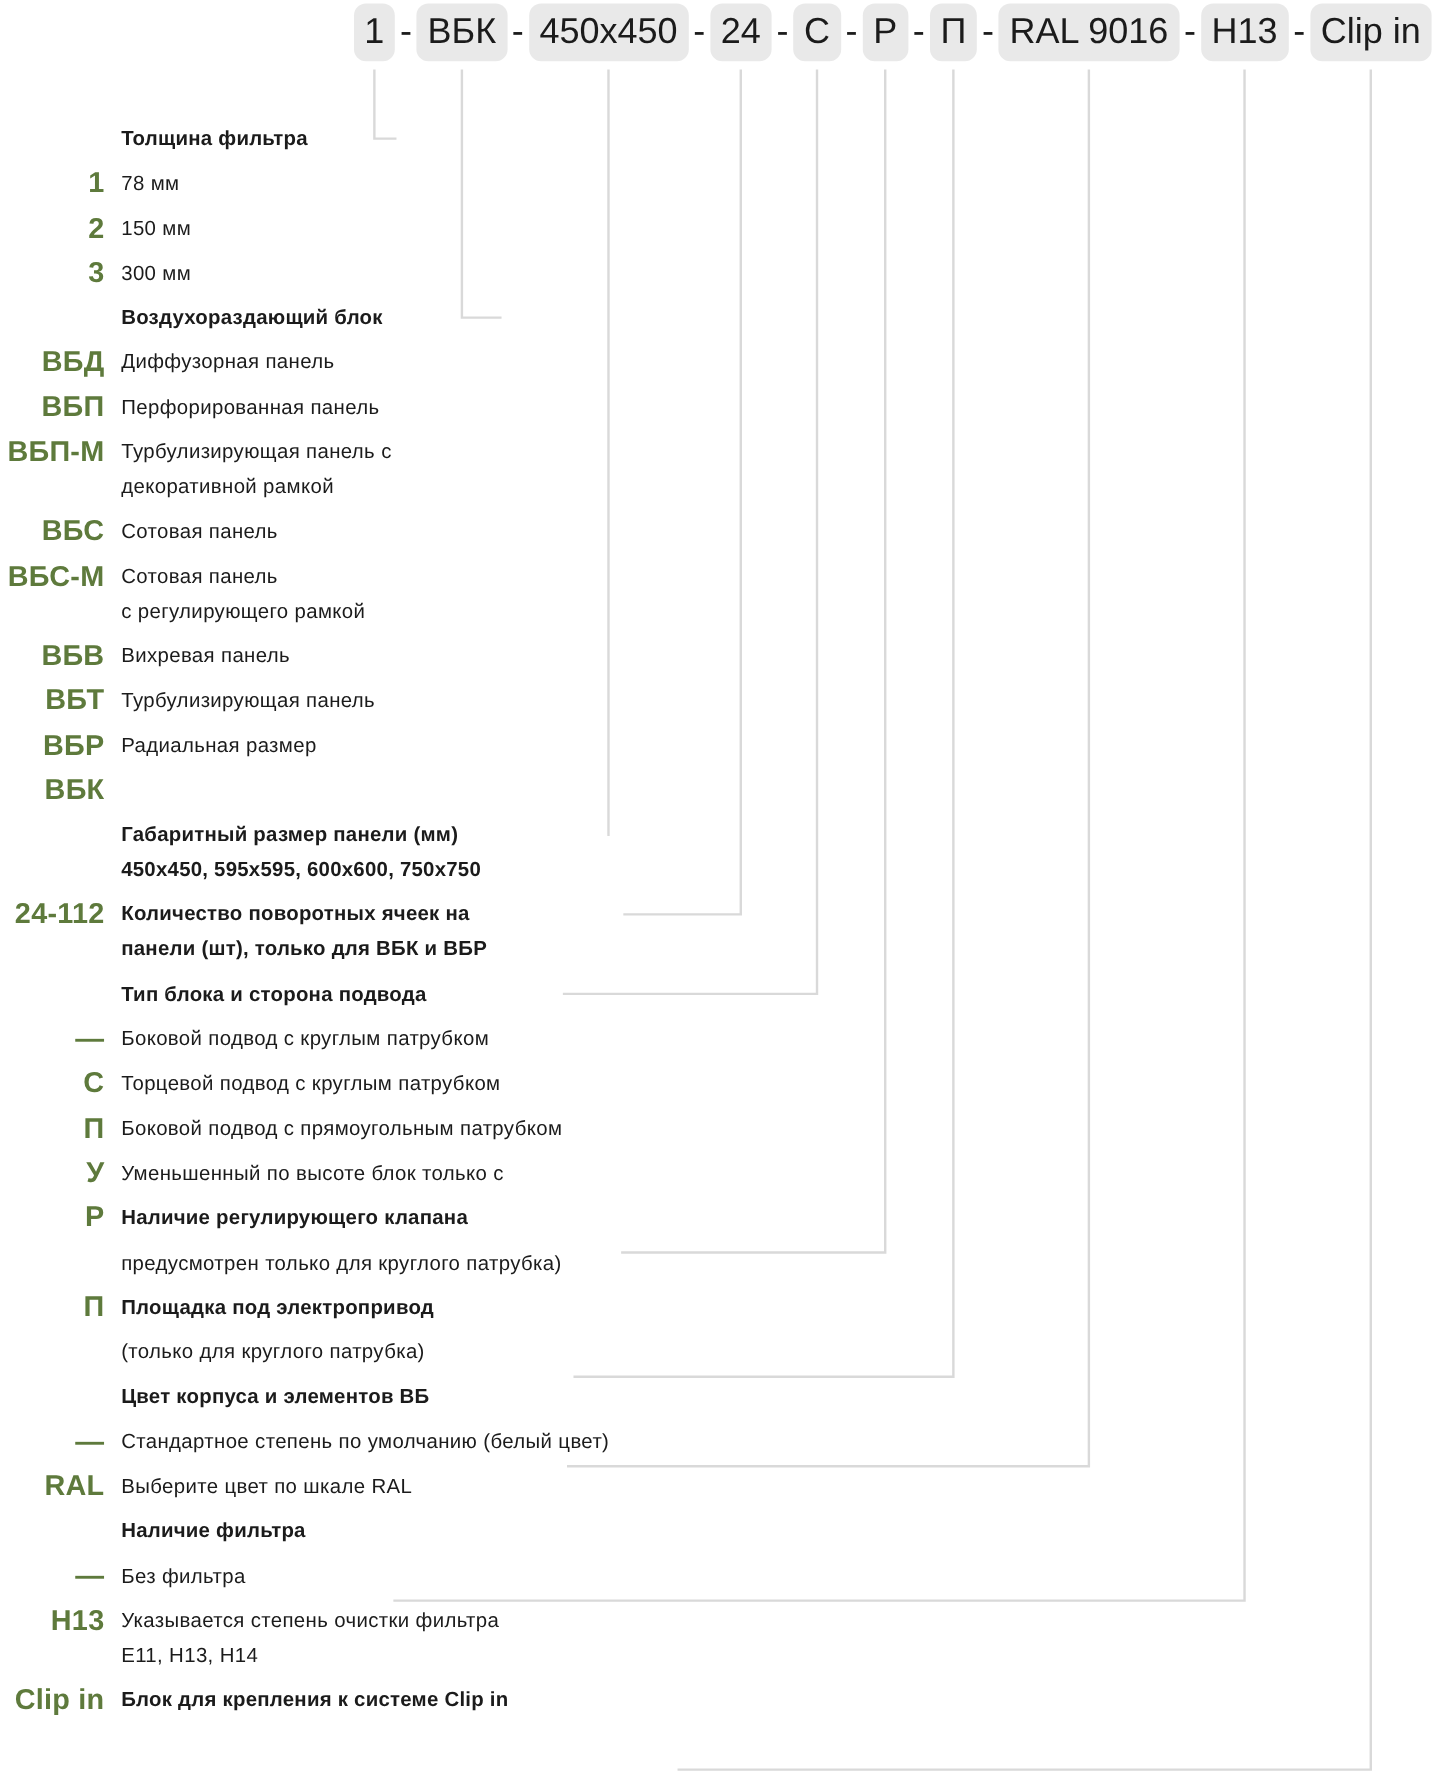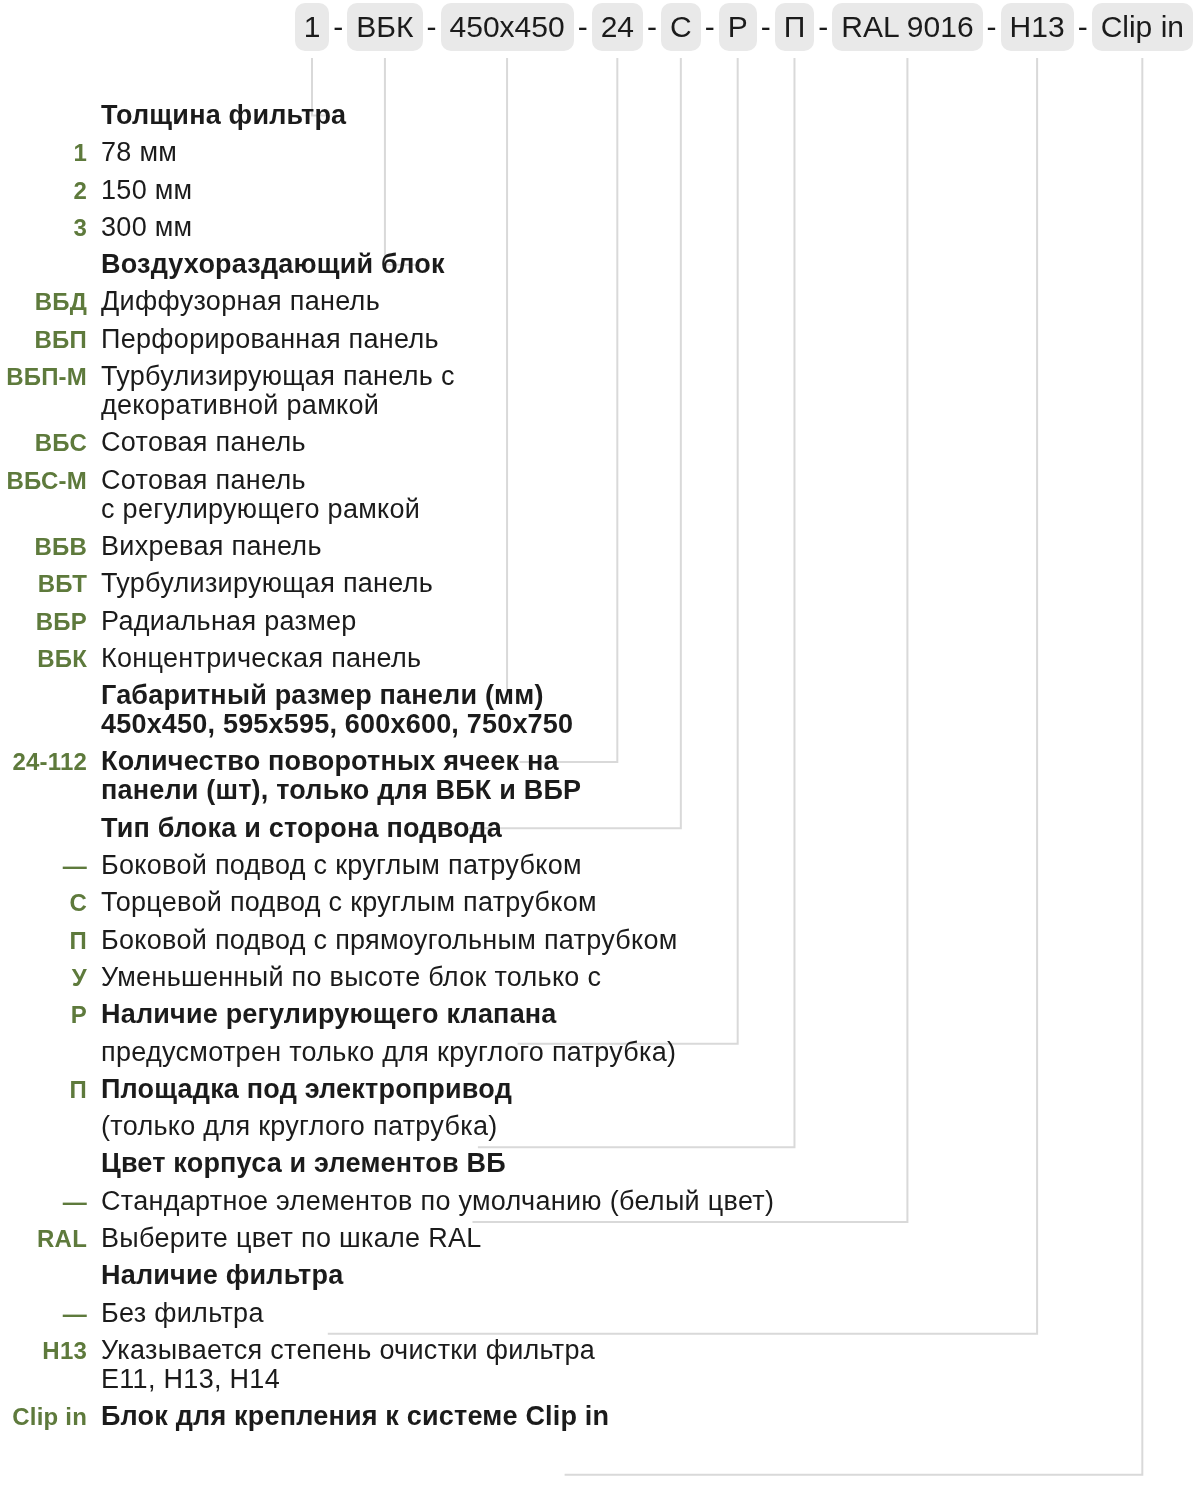--- a/index.html
+++ b/index.html
@@ -32,21 +32,21 @@
   .row{display:flex;margin-bottom:8.3px;}
   .row .code{
     width:87px;min-width:87px;text-align:right;
     color:var(--green,#5e7a3c);
     font-weight:700;
     font-size:24px;line-height:29px;letter-spacing:0.2px;
     white-space:nowrap;
   }
   .row .text{
     margin-left:14px;
-    font-size:27px;line-height:29px;letter-spacing:0.3px;
+    font-size:17px;line-height:29px;letter-spacing:0.3px;
     color:var(--text,#1b1b1b);
   }
   .row .text.bold{font-weight:700;letter-spacing:0.2px;}
   .row .text .line{display:block;width:fit-content;white-space:nowrap;}
   
   .connectors{
     position:absolute;left:0;top:0;width:1200px;height:1490px;
     pointer-events:none;
   }
 </style>
@@ -164,23 +164,20 @@
       </span>
     </div>
     <div class="row">
       <span class="code">ВБР</span>
       <span class="text">
         <span class="line">Радиальная размер</span>
       </span>
     </div>
     <div class="row">
       <span class="code">ВБК</span>
-      <span class="text">
-        <span class="line">Концентрическая панель</span>
-      </span>
     </div>
     <div class="row">
       <span class="code"></span>
       <span class="text bold">
         <span class="line">Габаритный размер панели (мм)</span>
         <span class="line">450x450, 595x595, 600x600, 750x750</span>
       </span>
     </div>
     <div class="row">
       <span class="code">24-112</span>
@@ -245,21 +242,21 @@
     </div>
     <div class="row">
       <span class="code"></span>
       <span class="text bold">
         <span class="line">Цвет корпуса и элементов ВБ</span>
       </span>
     </div>
     <div class="row">
       <span class="code">—</span>
       <span class="text">
-        <span class="line">Стандартное элементов по умолчанию (белый цвет)</span>
+        <span class="line">Стандартное степень по умолчанию (белый цвет)</span>
       </span>
     </div>
     <div class="row">
       <span class="code">RAL</span>
       <span class="text">
         <span class="line">Выберите цвет по шкале RAL</span>
       </span>
     </div>
     <div class="row">
       <span class="code"></span>

